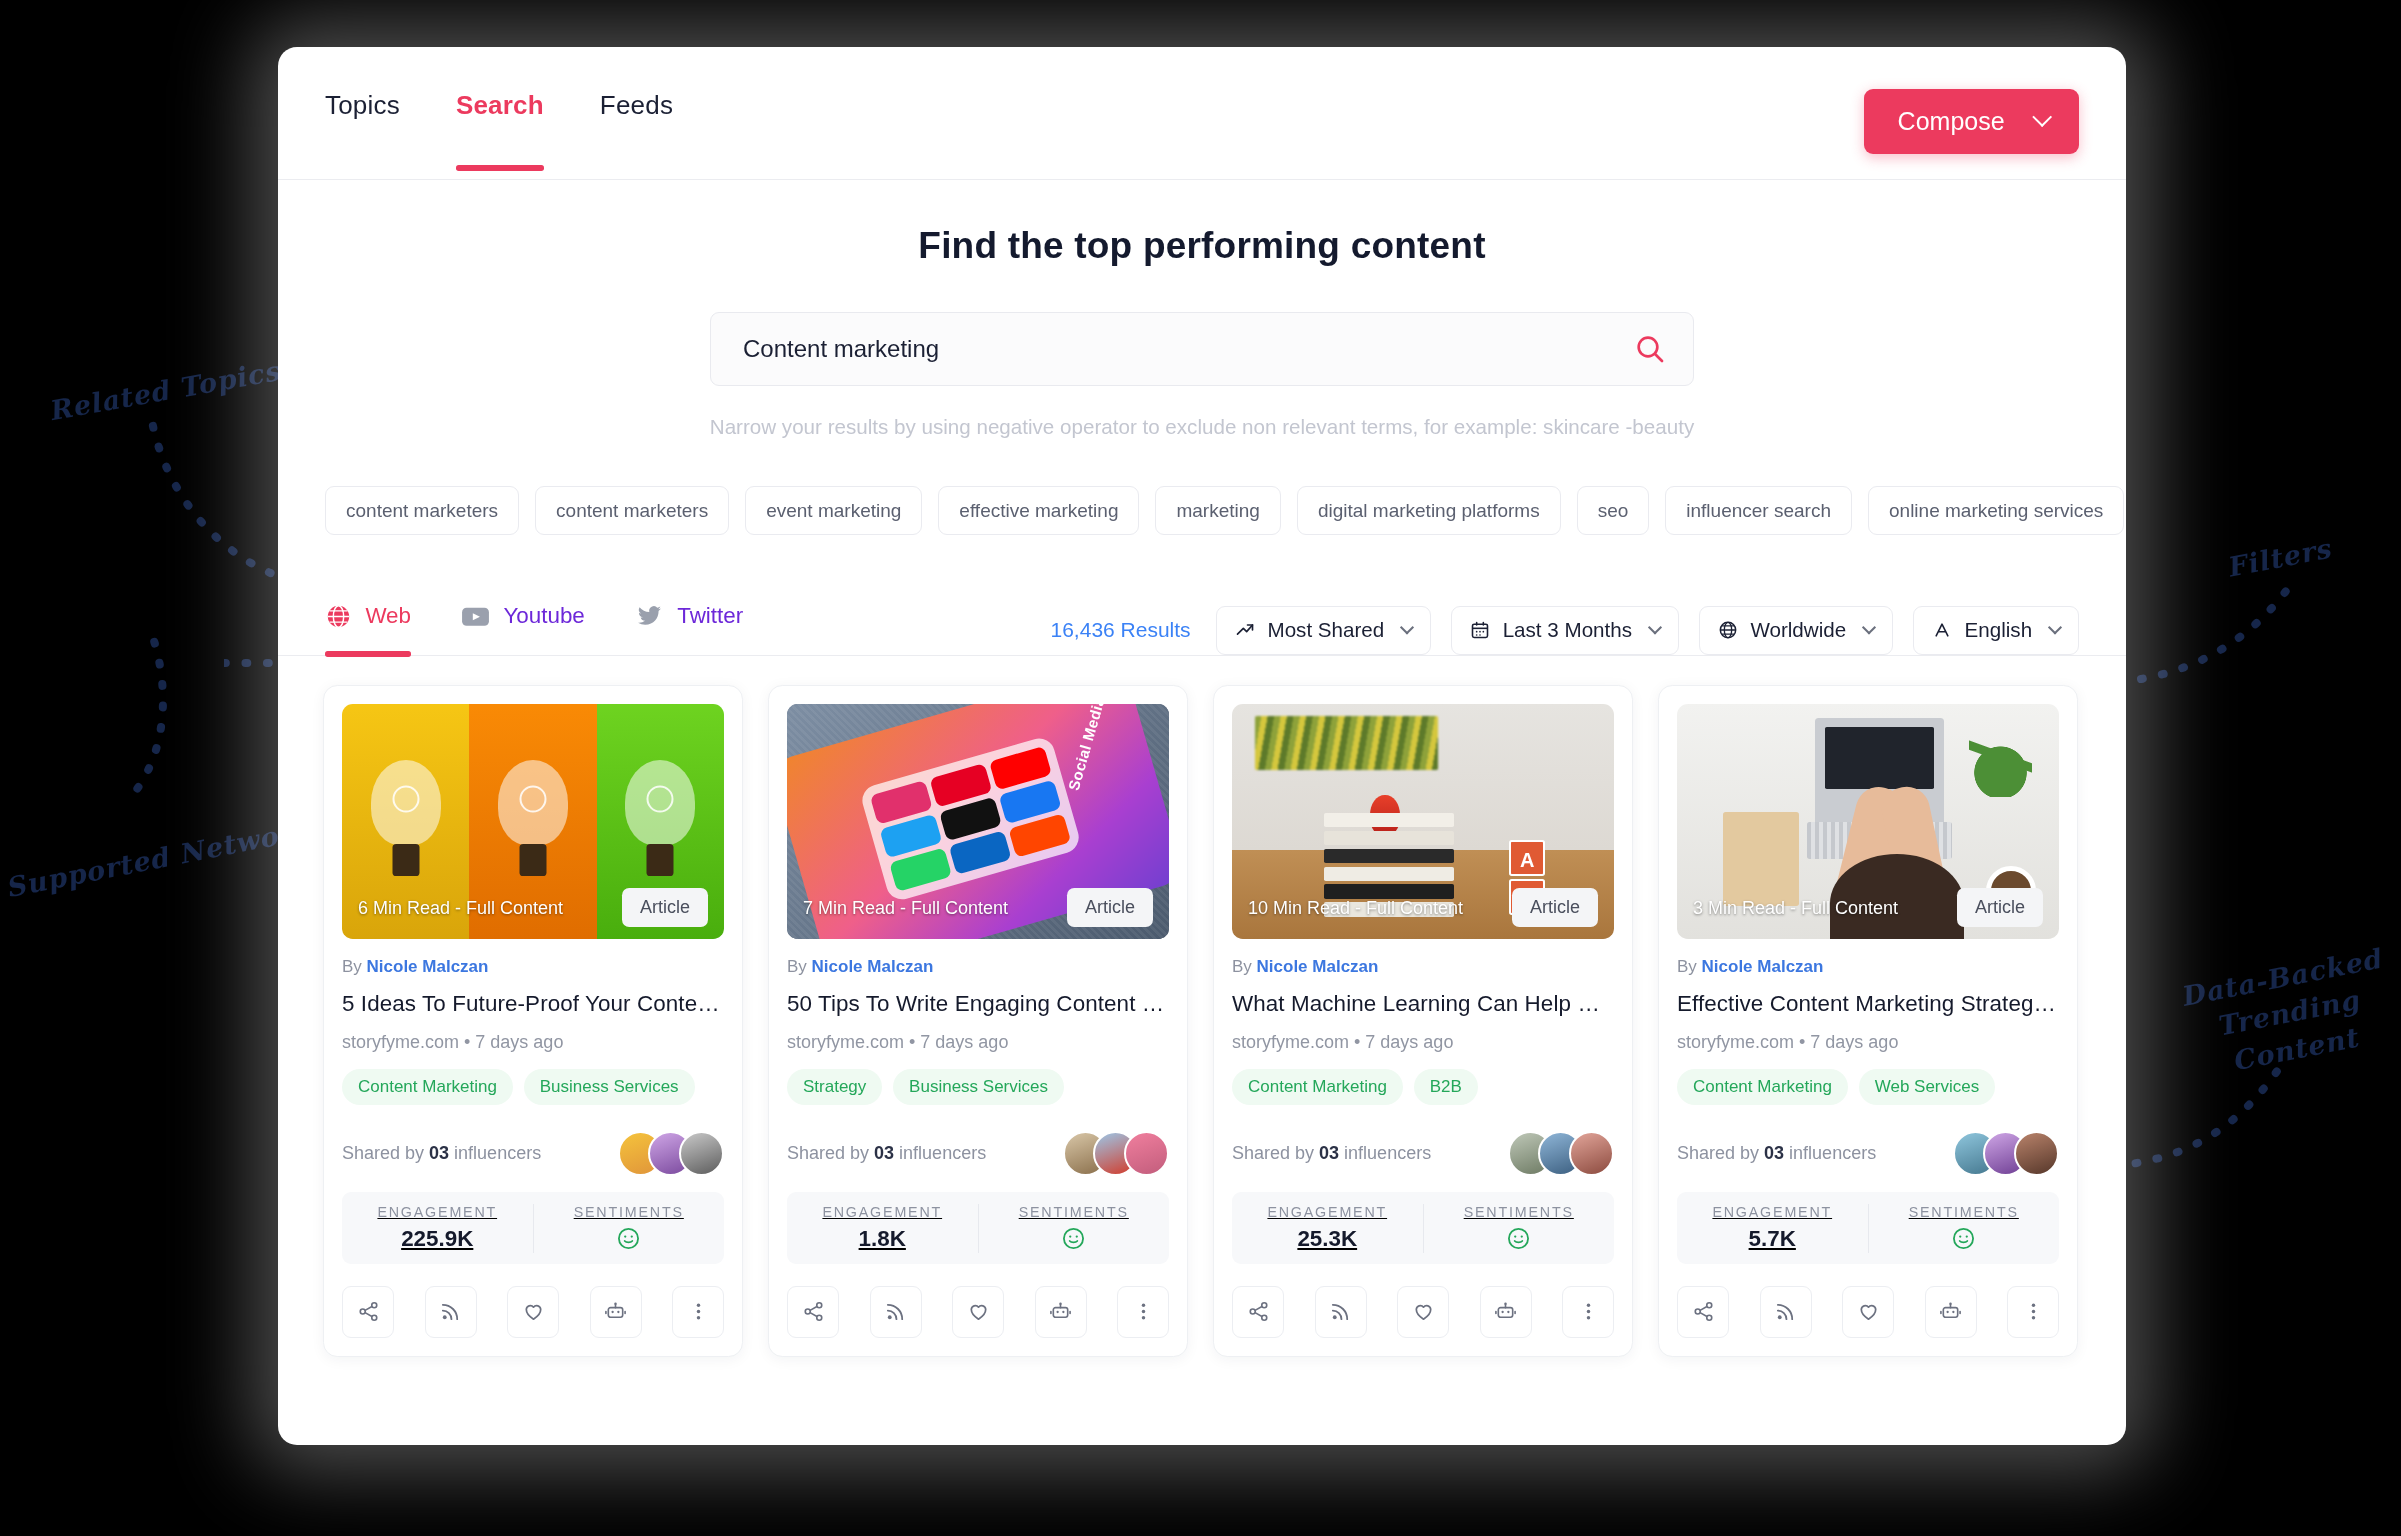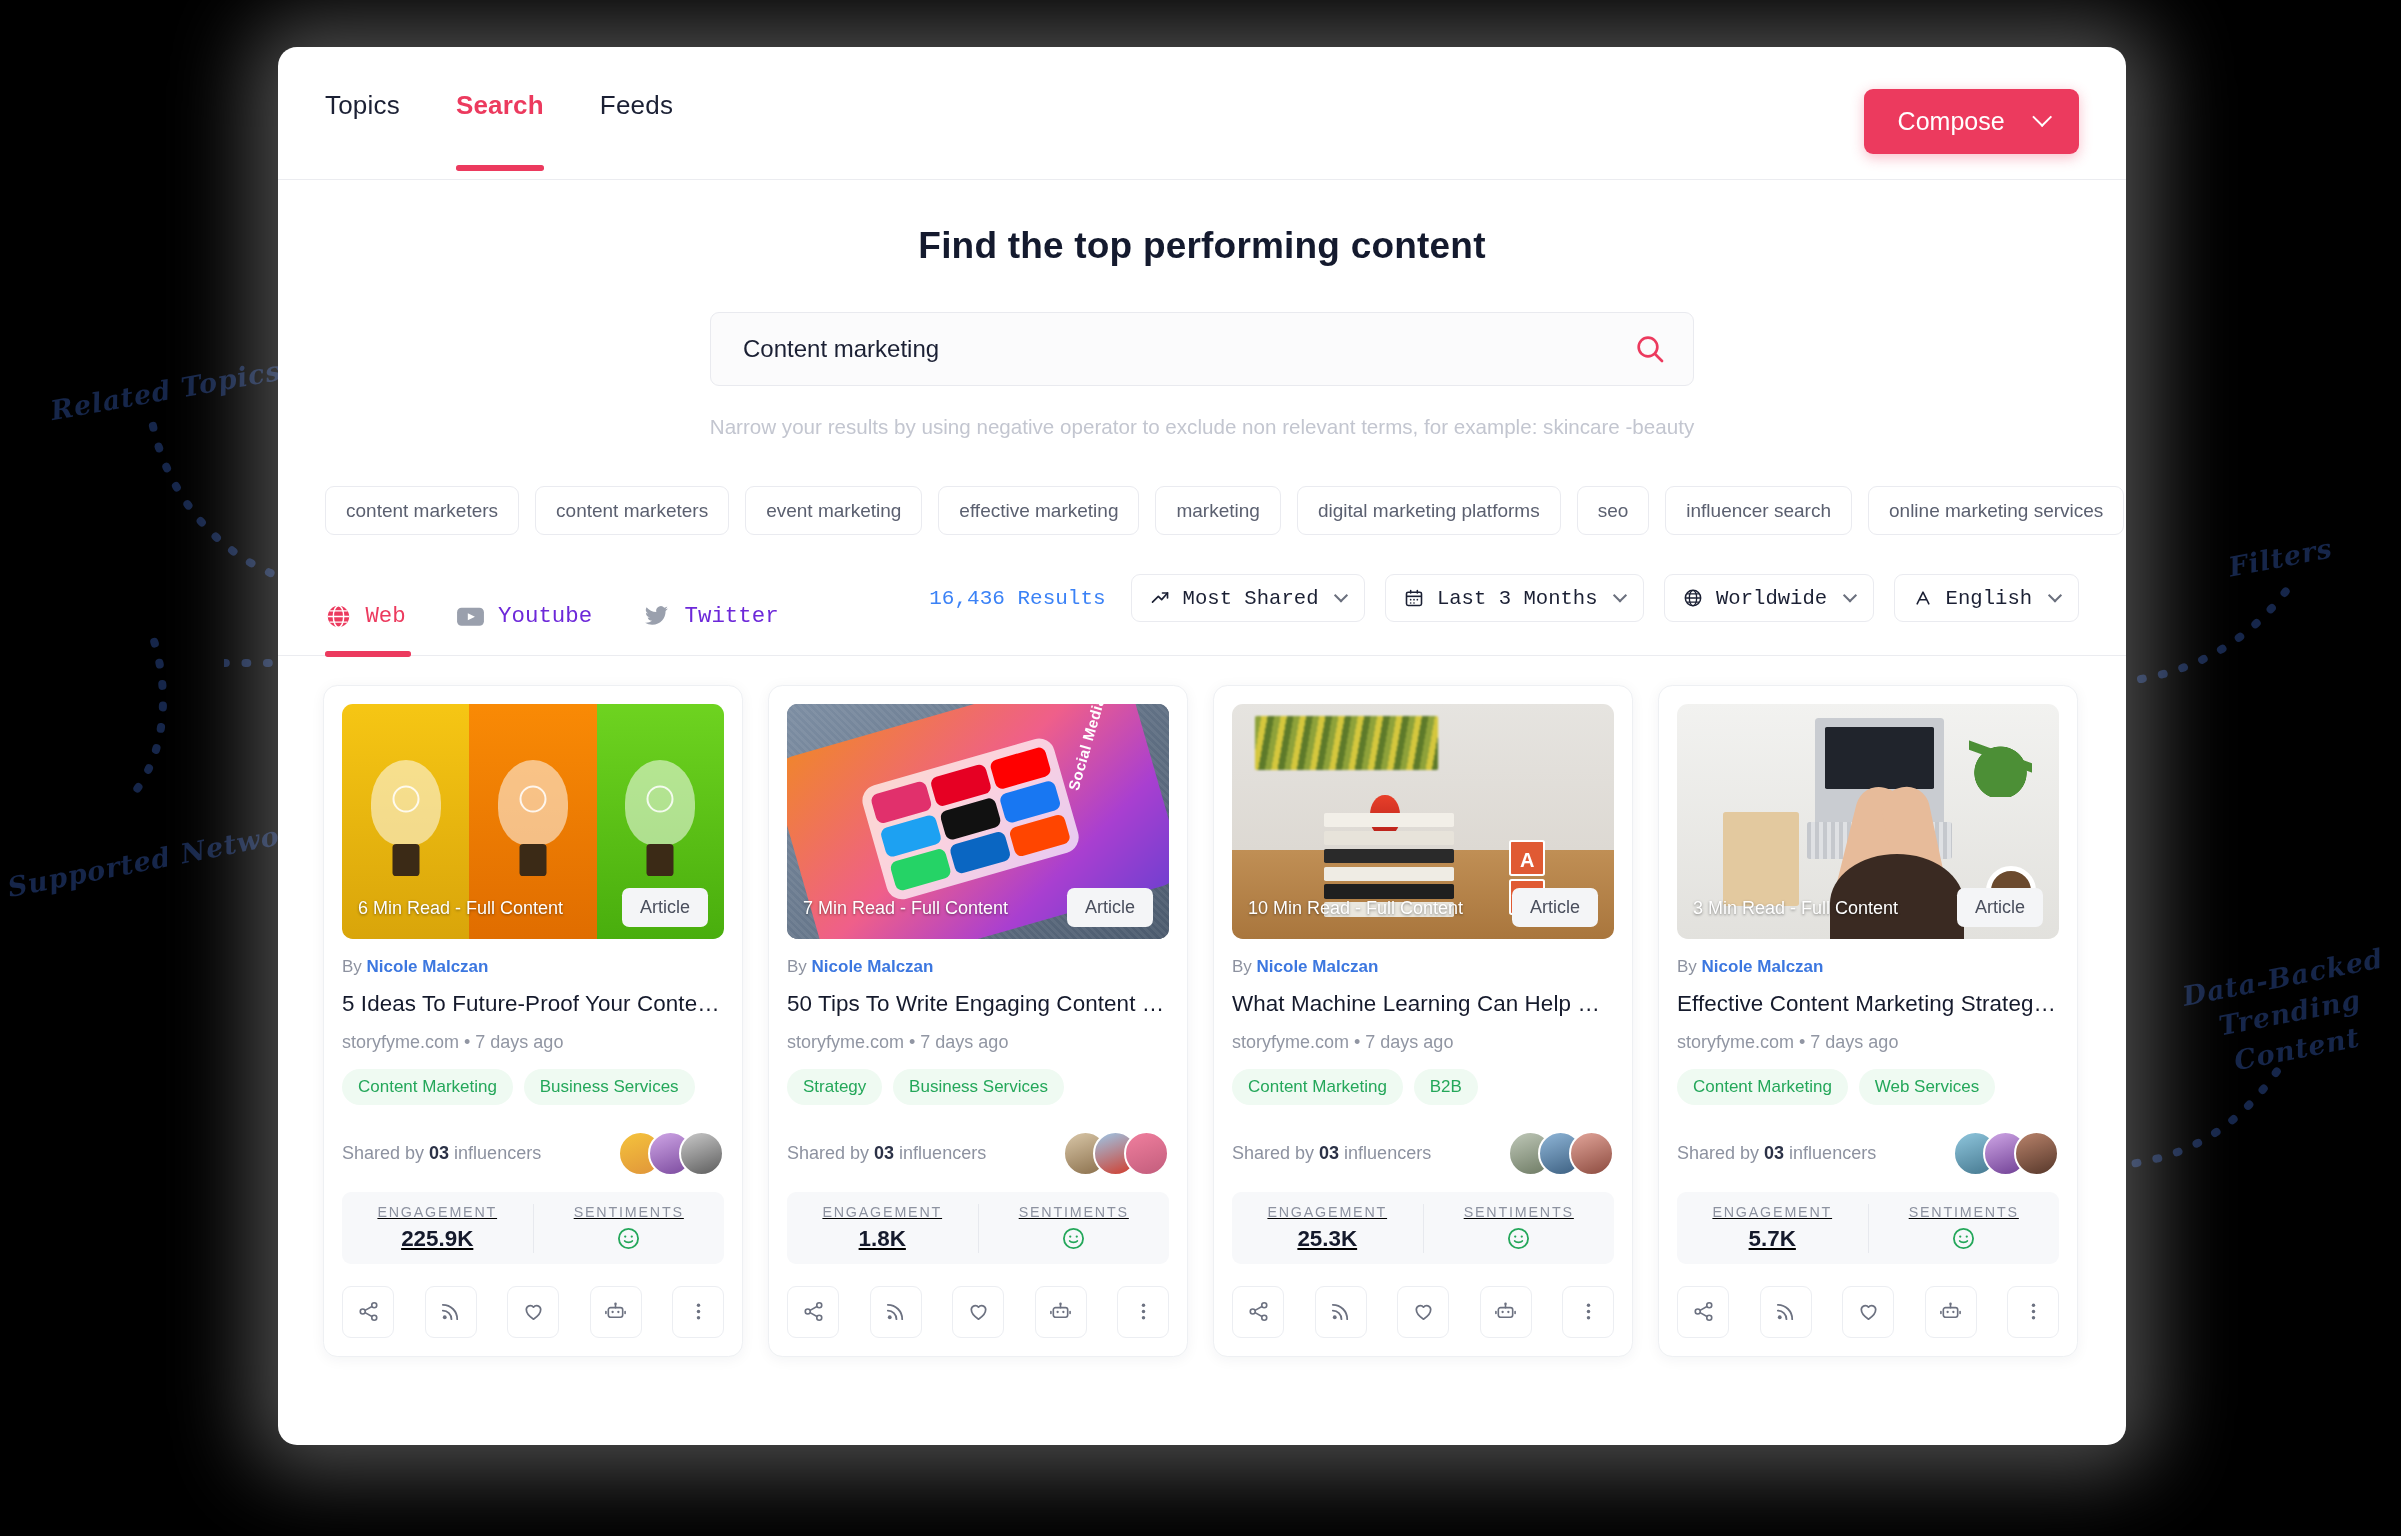--- a/index.html
+++ b/index.html
@@ -126,25 +126,24 @@
   .chip {
     border: 1.8px solid #eaebf0; border-radius: 9px;
     padding: 12.5px 20px; font-size: 19px; color: #5b6070;
     background: #fff; cursor: pointer; white-space: nowrap;
   }
 
   
   .filterbar {
     margin-top: 39px;
     border-bottom: 1.8px solid #ebecf0;
-    display: flex; align-items: flex-start;
+    display: flex; align-items: flex-end;
     padding: 0 47px;
     height: 82px;
     position: relative;
-    font-family: Liberation Mono, monospace;
   }
   .net-tabs { display: flex; gap: 50px; height: 100%; align-items: center; }
   .net-tab {
     display: flex; align-items: center; gap: 13.4px;
     font-size: 22.4px; color: #6d28d9; cursor: pointer;
     height: 100%; position: relative; padding-top: 3.6px;
   }
   .net-tab.active { color: #ec3a5e; }
   .net-tab.active::after {
     content:""; position: absolute; left: 0; width: 86px; bottom: -1.8px;

